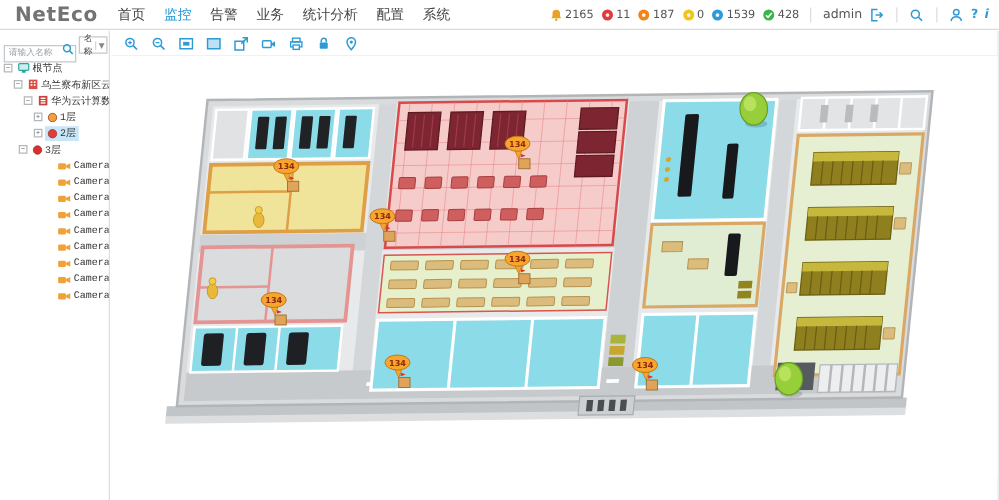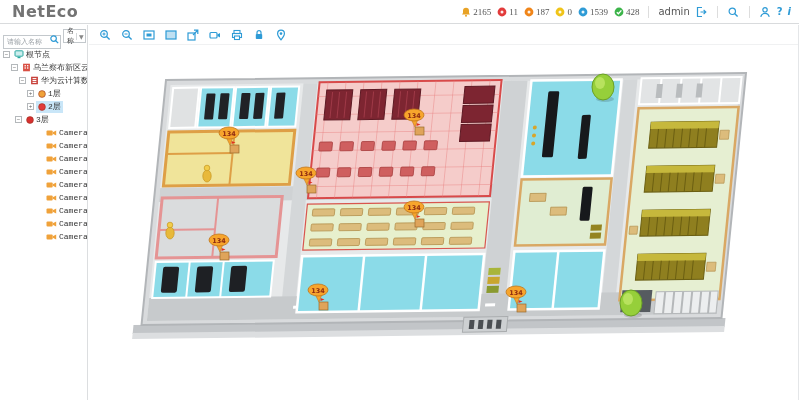--- a/index.html
+++ b/index.html
@@ -65,22 +65,31 @@
   .tool-btn svg { width:12px; height:12px; display:block; }
   .plan-area { position:relative; width:709px; height:336px; background:#fff; }
   .plan-area svg.plan { position:absolute; left:8px; top:0; }
   text { font-family:"DejaVu Sans","Liberation Sans",sans-serif; }
 </style>
 </head>
 <body>
 
 <div class="header">
   <div class="logo">NetEco</div>
+  <div class="nav" id="nav">
+      <span class="nav-item">首页</span>
+      <span class="nav-item active">监控</span>
+      <span class="nav-item">告警</span>
+      <span class="nav-item">业务</span>
+      <span class="nav-item">统计分析</span>
+      <span class="nav-item">配置</span>
+      <span class="nav-item">系统</span>
+    </div>
   <div class="hdr-right">
-    <span id="alarm-list" style="display:flex;gap:6px;align-items:center;font-family:Liberation Serif, serif;">
+    <span id="alarm-list" style="display:flex;gap:6px;align-items:center;">
         <span class="alarm-item">
           <span>
             <svg viewBox="0 0 10 10">
               <path d="M5 0.8a3 3 0 0 1 3 3v2.2l1 1.5H1l1-1.5V3.8a3 3 0 0 1 3-3Z" fill="#e8a225"></path>
               <circle cx="5" cy="8.8" r="1" fill="#e8a225"></circle>
             </svg>
           </span>
           <span>2165</span>
         </span>
         <span class="alarm-item">

